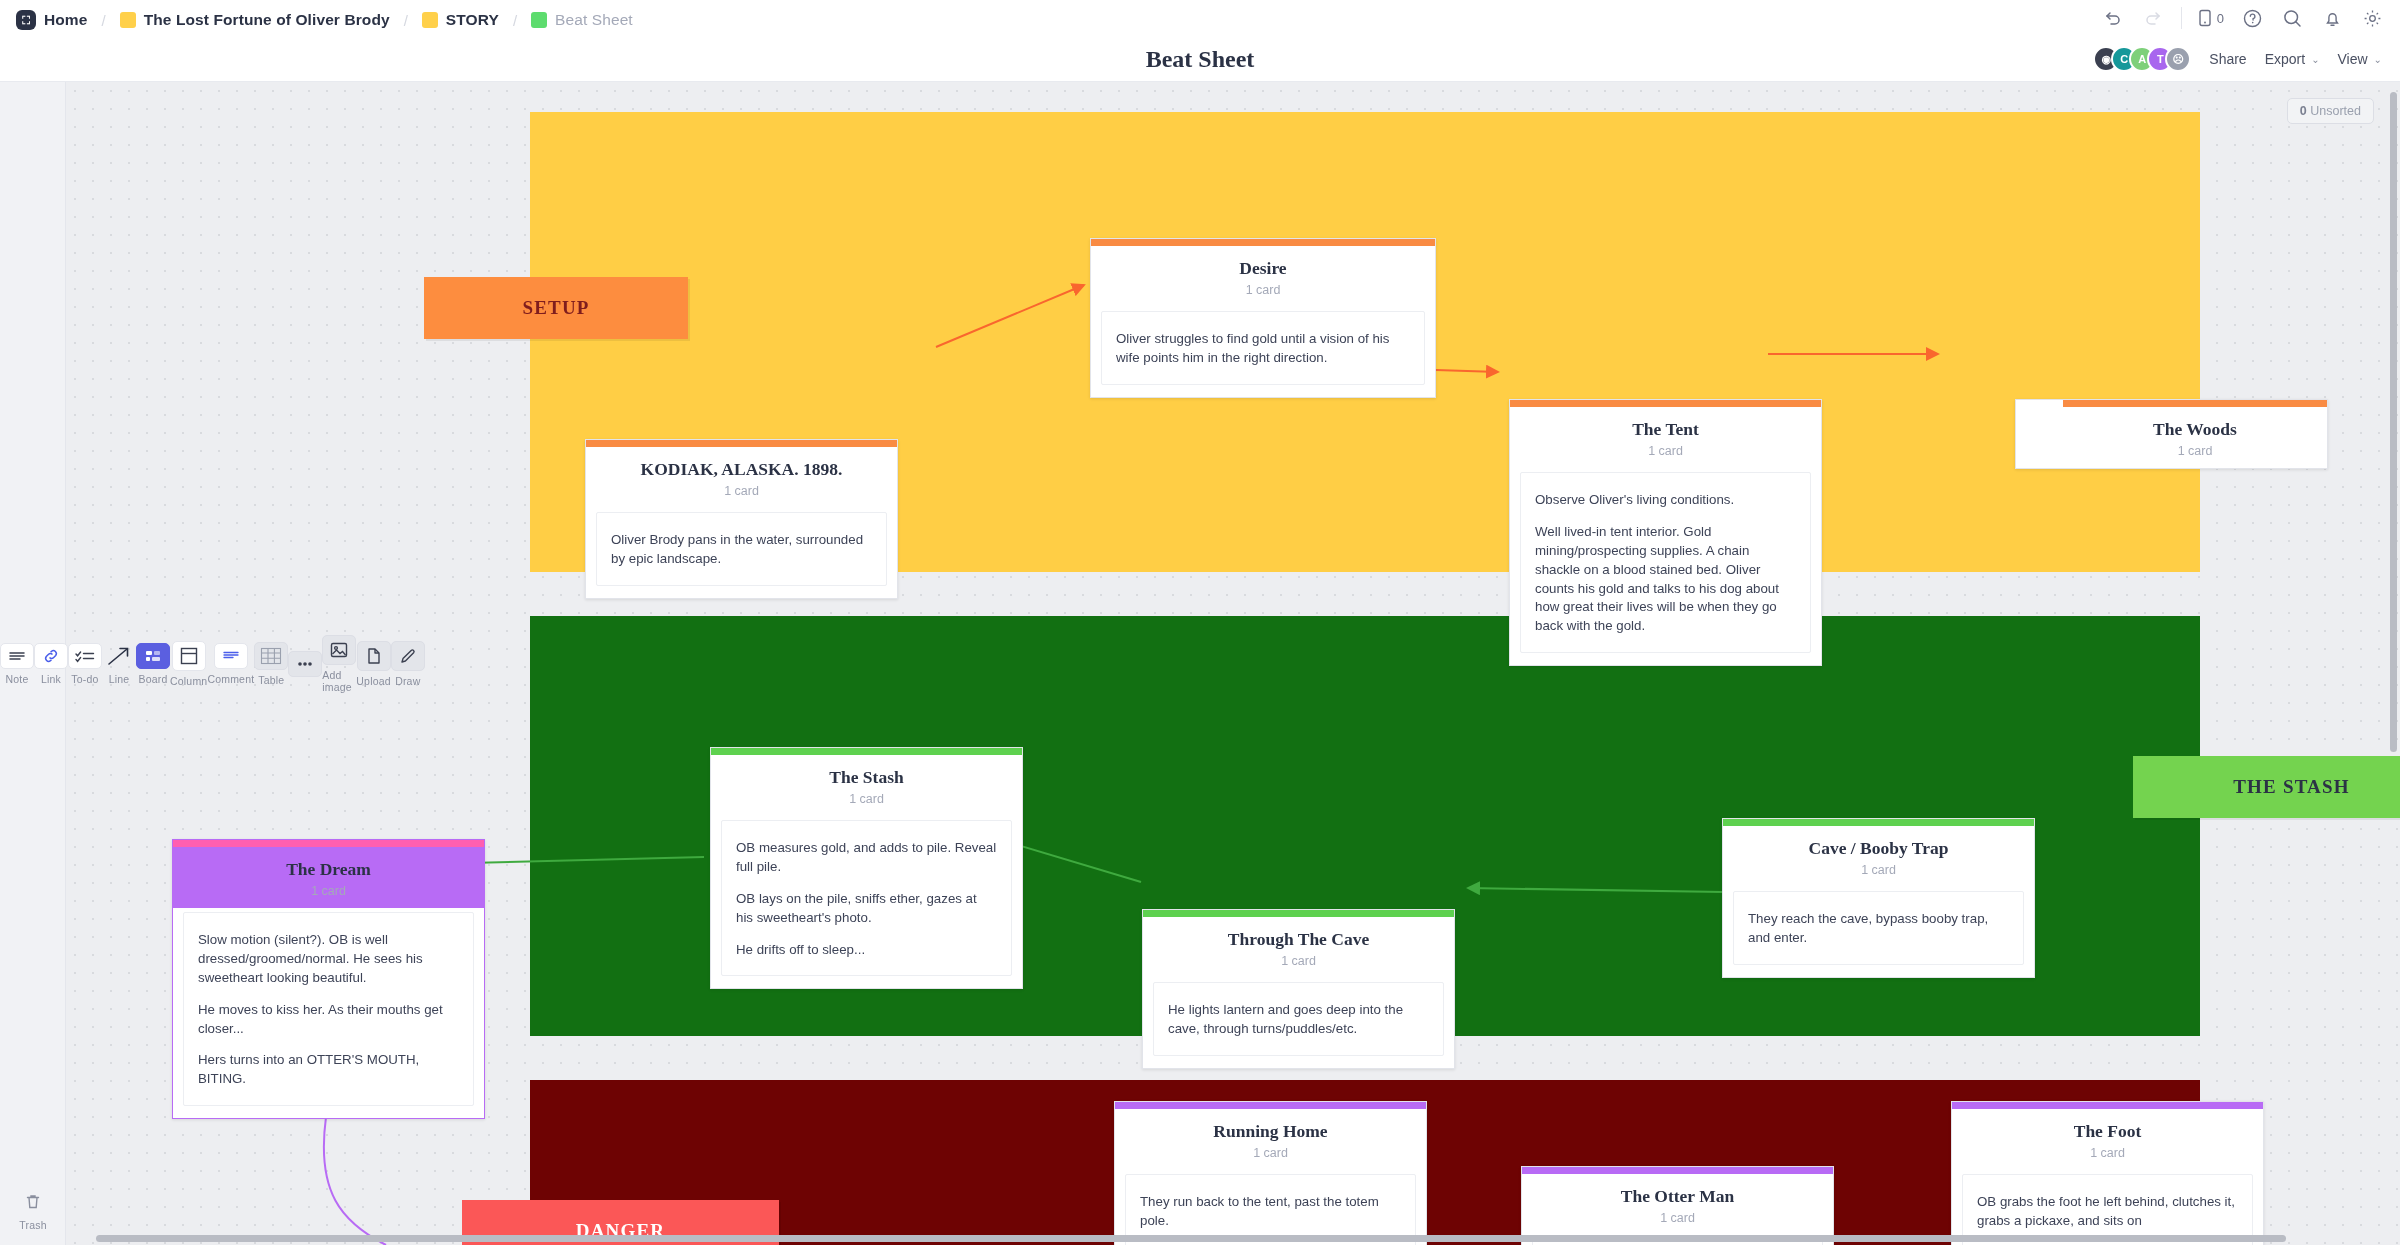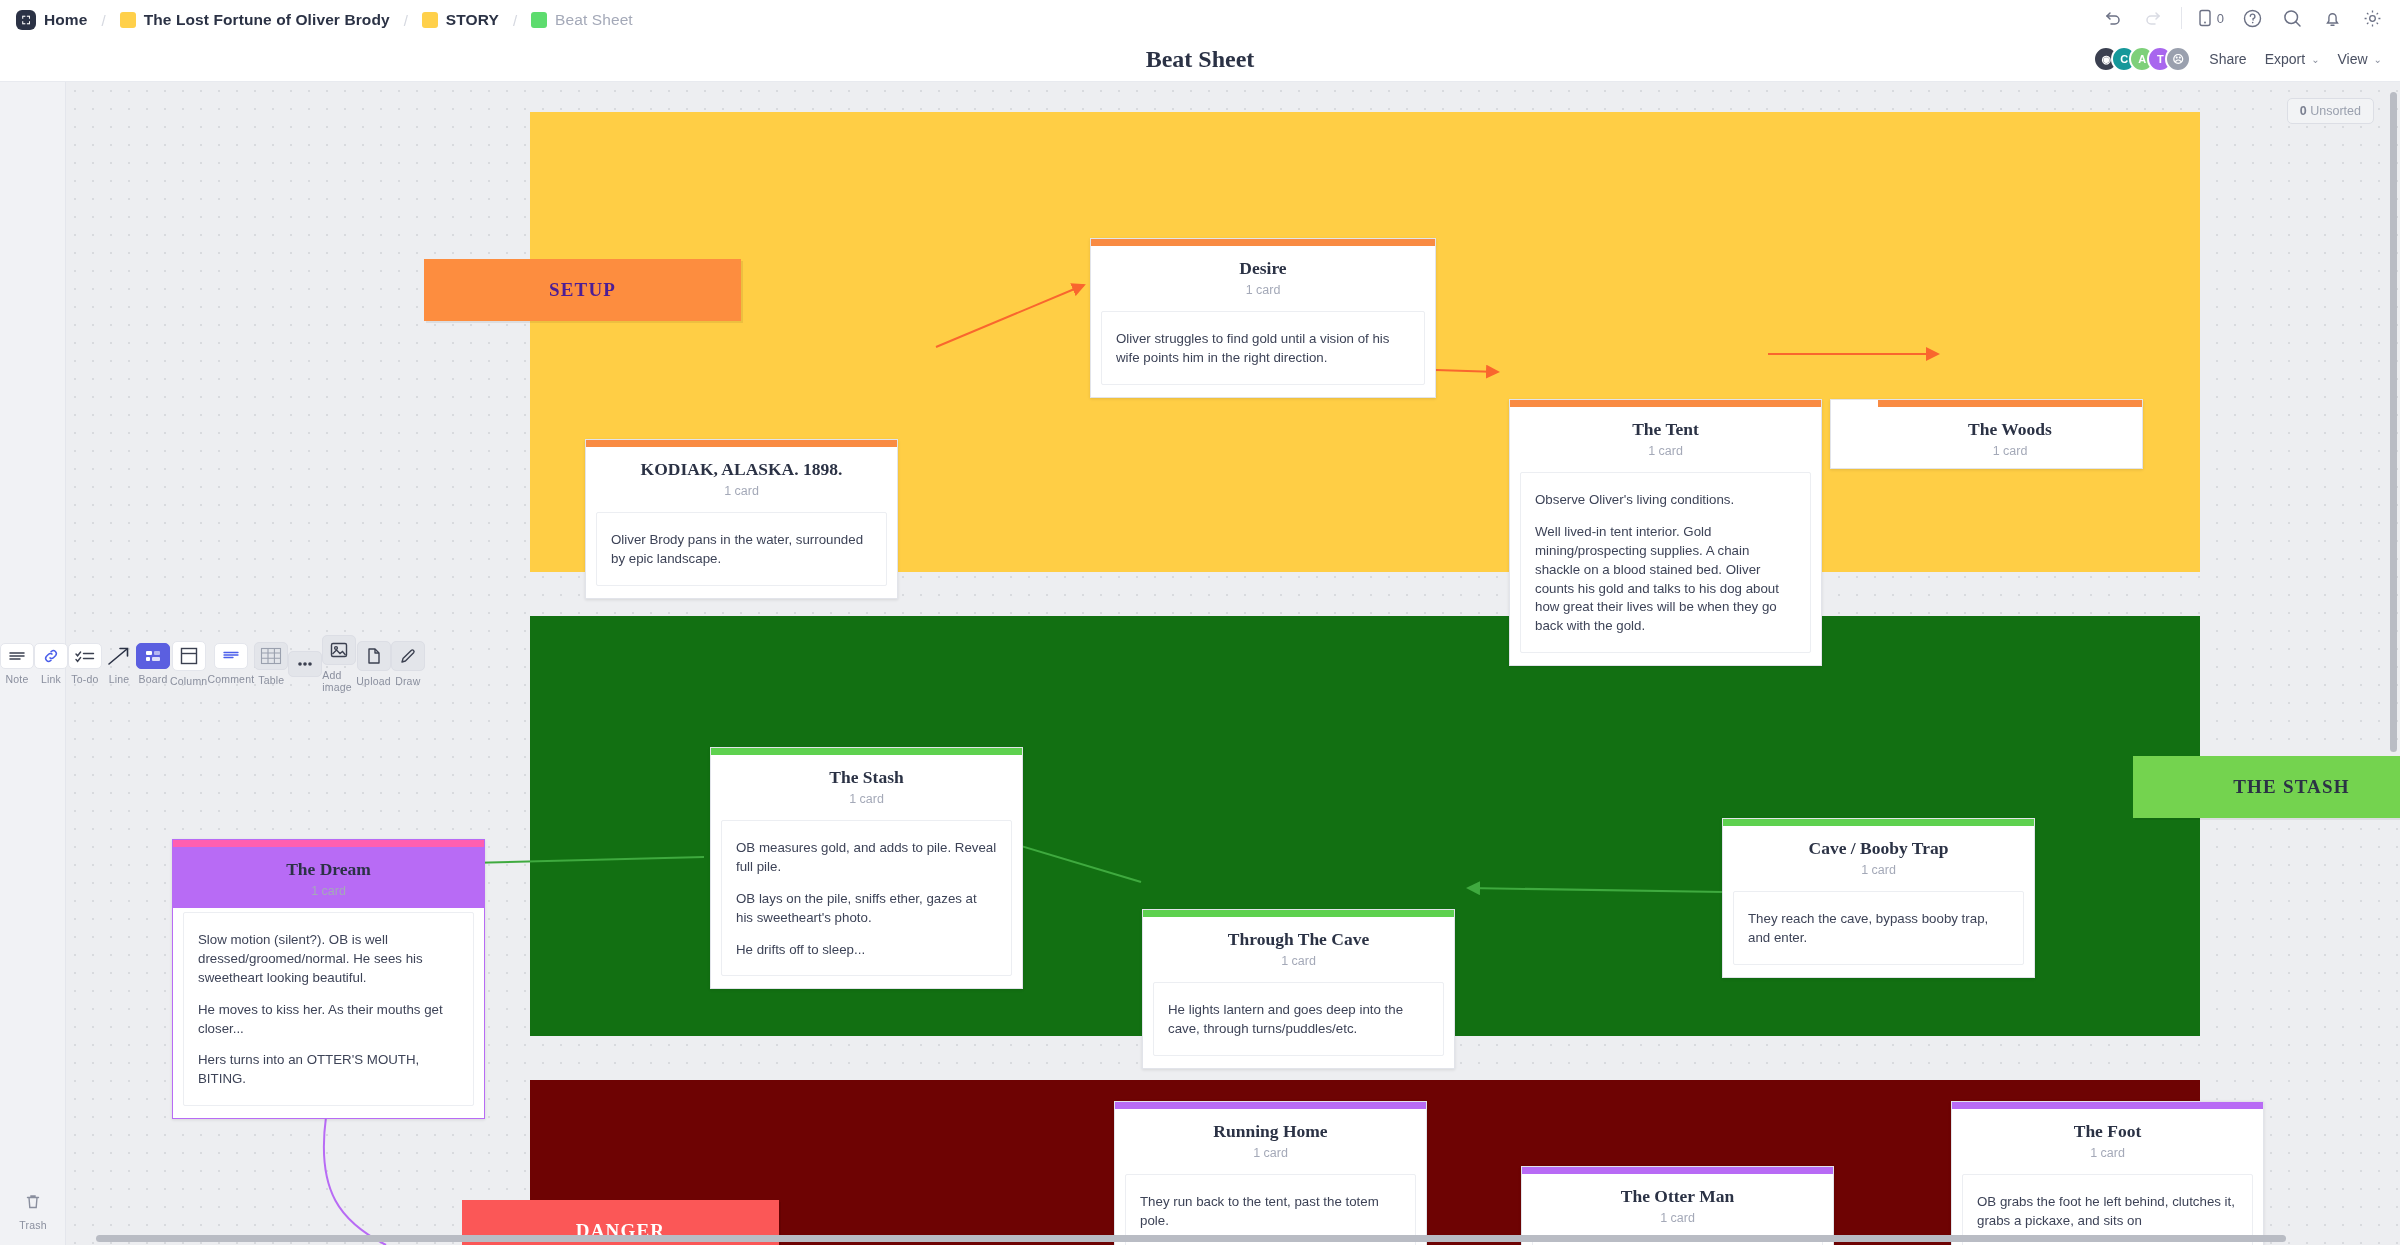--- a/index.html
+++ b/index.html
@@ -99,21 +99,21 @@
   .band-setup  { left: 464px; top: 30px;  width: 1670px; height: 460px; background: #ffce45; }
   .band-stash  { left: 464px; top: 534px; width: 1670px; height: 420px; background: #127012; }
   .band-danger { left: 464px; top: 998px; width: 1670px; height: 250px; background: #6e0303; }
 
   
   .chip {
     position: absolute; display:flex; align-items:center; justify-content:center;
     font-family: "Liberation Serif", serif; font-weight: 700; font-size: 19px;
     letter-spacing: 1.2px; box-shadow: 2px 2px 0 rgba(0,0,0,.07);
   }
-  .chip-setup  { left: 358px;  top: 177px;  width: 317px; height: 62px; background: #fd8d3f; color: #4c1d95; }
+  .chip-setup  { left: 358px;  top: 195px;  width: 264px; height: 62px; background: #fd8d3f; color: #7f1d1d; }
   .chip-stash  { left: 2067px; top: 674px;  width: 317px; height: 62px; background: #74d34f; color: #2b3245; }
   .chip-danger { left: 396px;  top: 1118px; width: 317px; height: 62px; background: #fb5757; color: #ffffff; }
 
   
   .card {
     position: absolute; background: #fff; border: 1px solid #e2e4ea;
     box-shadow: 0 1px 3px rgba(0,0,0,.10);
   }
   .card-accent { height: 7px; width: 100%; }
   .card-head { padding: 12px 14px 10px; text-align: center; }
@@ -435,21 +435,21 @@
     <div class="card-head">
       <div class="card-title">The Tent</div>
       <div class="card-count">1 card</div>
     </div>
     <div class="card-body">
       <p>Observe Oliver's living conditions.</p>
       <p>Well lived-in tent interior. Gold mining/prospecting supplies. A chain shackle on a blood stained bed. Oliver counts his gold and talks to his dog about how great their lives will be when they go back with the gold.</p>
     </div>
   </div>
 
-  <div class="card" style="left:1764px; top:317px; width:313px;padding-left:47px;">
+  <div class="card" style="left:1949px; top:317px; width:313px;padding-left:47px;">
     <div class="card-accent" style="background:#f98b43"></div>
     <div class="card-head">
       <div class="card-title">The Woods</div>
       <div class="card-count">1 card</div>
     </div>
   </div>
 
   <div class="card" style="left:644px; top:665px; width:313px;">
     <div class="card-accent" style="background:#5ed14f"></div>
     <div class="card-head">

